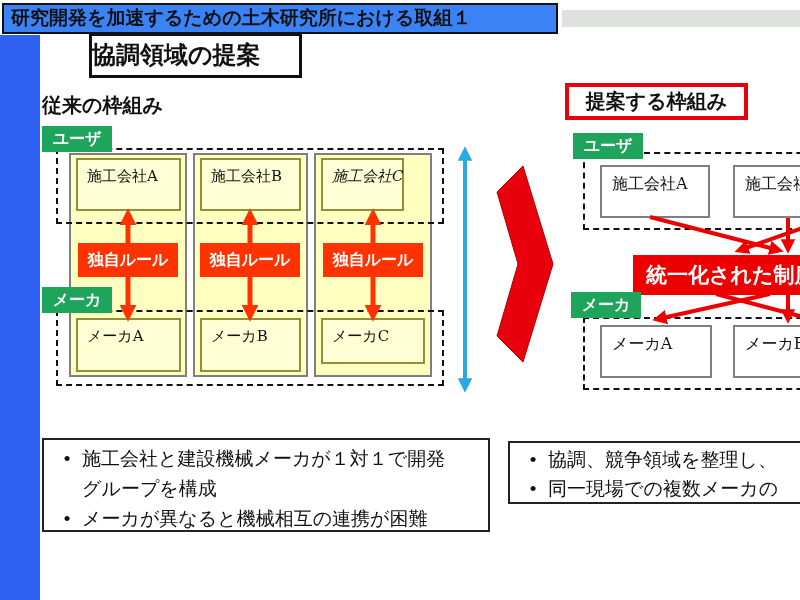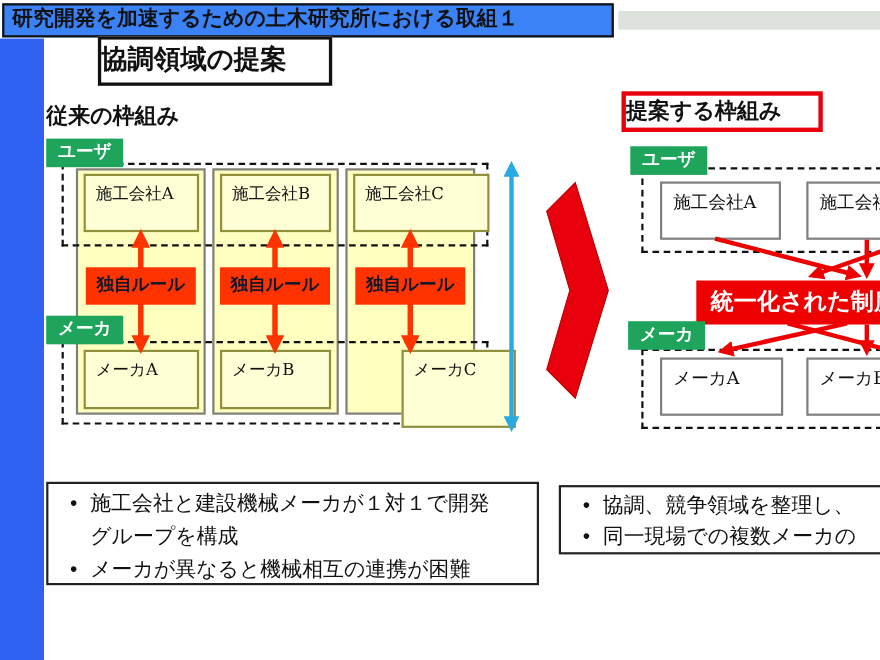--- a/index.html
+++ b/index.html
@@ -8,31 +8,31 @@
   .abs{position:absolute;box-sizing:border-box;}
   
   .side-bar{left:0;top:35px;width:40px;height:565px;background:#2f62f3;z-index:1;}
   .top-gray{left:562px;top:10px;width:238px;height:17px;background:#dde3dc;z-index:1;}
   .title-box{left:2px;top:3px;width:556px;height:31px;background:#3b82f6;border:2px solid #111;
              font-weight:bold;font-size:19px;line-height:26px;padding-left:7px;z-index:2;white-space:nowrap;}
   .subtitle-box{left:65px;top:33px;width:213px;height:45px;background:#fff;border:3px solid #111;
              font-weight:bold;font-size:24px;line-height:38px;text-align:left;z-index:2;margin-left:24px;}
   .sec-heading{font-weight:bold;font-size:20px;z-index:2;white-space:nowrap;}
   .proposed-box{left:565px;top:83px;width:183px;height:37px;background:#fff;border:4px solid #e8000d;
-             font-weight:bold;font-size:20px;line-height:29px;text-align:left;z-index:2;white-space:nowrap;}
+             font-weight:bold;font-size:20px;line-height:29px;text-align:center;z-index:2;white-space:nowrap;}
   
   .green-label{width:70px;height:26px;background:#1fa45c;color:#fff;font-weight:bold;font-size:16px;
              line-height:26px;text-align:center;z-index:7;white-space:nowrap;}
   .dashed-box{border:2px dashed #111;background:transparent;z-index:2;}
   .yellow-col{background:#ffffc0;border:2px solid #7f7f7f;z-index:1;}
   .yellow-inner{background:#ffffd6;border:2px solid #8f8f3c;font-family:"DejaVu Serif","Liberation Serif",serif;
              font-size:15px;padding:7px 0 0 9px;z-index:3;white-space:nowrap;}
   .white-inner{background:#fff;border:2px solid #7f7f7f;font-family:"DejaVu Serif","Liberation Serif",serif;
              font-size:16px;padding:7px 0 0 10px;z-index:3;white-space:nowrap;}
-  .rule-box{width:100px;height:34px;background:#ff3300;color:#0f172a;font-weight:bold;font-size:16px;
+  .rule-box{width:100px;height:34px;background:#ff3300;color:#ffffff;font-weight:bold;font-size:16px;
              line-height:34px;text-align:center;z-index:6;white-space:nowrap;}
   .unified-box{left:633px;top:255px;width:230px;height:40px;background:#ee0000;color:#fff;font-weight:bold;
              font-size:21px;line-height:40px;padding-left:13px;z-index:6;white-space:nowrap;}
   .comp-box{left:437px;top:240px;width:52px;height:56px;background:#fff;border:2px solid #111;
              font-size:16px;line-height:25px;text-align:center;padding-top:3px;z-index:6;}
   
   .note-box{background:#fff;border:2px solid #222;z-index:2;font-size:19px;}
   .note-row{display:flex;line-height:30px;}
   .note-row .bullet{width:30px;text-align:center;flex:none;}
   .note-row .txt{flex:1;font-family:Liberation Serif, serif;}
@@ -53,29 +53,29 @@
 
   <div class="abs yellow-col" style="left:69px;top:153px;width:118px;height:224px;"></div>
   <div class="abs yellow-col" style="left:193px;top:153px;width:115px;height:224px;"></div>
   <div class="abs yellow-col" style="left:314px;top:153px;width:118px;height:224px;"></div>
 
   <div class="abs dashed-box" style="left:56px;top:148px;width:388px;height:76px;"></div>
   <div class="abs dashed-box" style="left:56px;top:310px;width:388px;height:76px;"></div>
 
   <div class="abs yellow-inner" style="left:76px;top:158px;width:105px;height:53px;">施工会社A</div>
   <div class="abs yellow-inner" style="left:200px;top:158px;width:101px;height:53px;">施工会社B</div>
-  <div class="abs yellow-inner" style="left:321px;top:158px;width:124px;height:53px;">施工会社C</div>
+  <div class="abs yellow-inner" style="left:321px;top:158px;width:83px;height:53px;font-style:italic;">施工会社C</div>
 
   <div class="abs rule-box" style="left:78px;top:243px;">独自ルール</div>
   <div class="abs rule-box" style="left:200px;top:243px;">独自ルール</div>
   <div class="abs rule-box" style="left:323px;top:243px;">独自ルール</div>
 
   <div class="abs yellow-inner" style="left:76px;top:318px;width:105px;height:54px;">メーカA</div>
   <div class="abs yellow-inner" style="left:200px;top:318px;width:101px;height:54px;">メーカB</div>
-  <div class="abs yellow-inner" style="left:321px;top:318px;width:104px;height:71px;margin-left:44px;">メーカC</div>
+  <div class="abs yellow-inner" style="left:321px;top:318px;width:104px;height:46px;">メーカC</div>
 
   <div class="abs green-label" style="left:42px;top:126px;">ユーザ</div>
   <div class="abs green-label" style="left:42px;top:287px;">メーカ</div>
 
 
   <div class="abs dashed-box" style="left:583px;top:152px;width:260px;height:78px;"></div>
   <div class="abs dashed-box" style="left:583px;top:317px;width:260px;height:73px;"></div>
 
   <div class="abs white-inner" style="left:600px;top:165px;width:110px;height:53px;">施工会社A</div>
   <div class="abs white-inner" style="left:733px;top:165px;width:110px;height:53px;">施工会社B</div>

